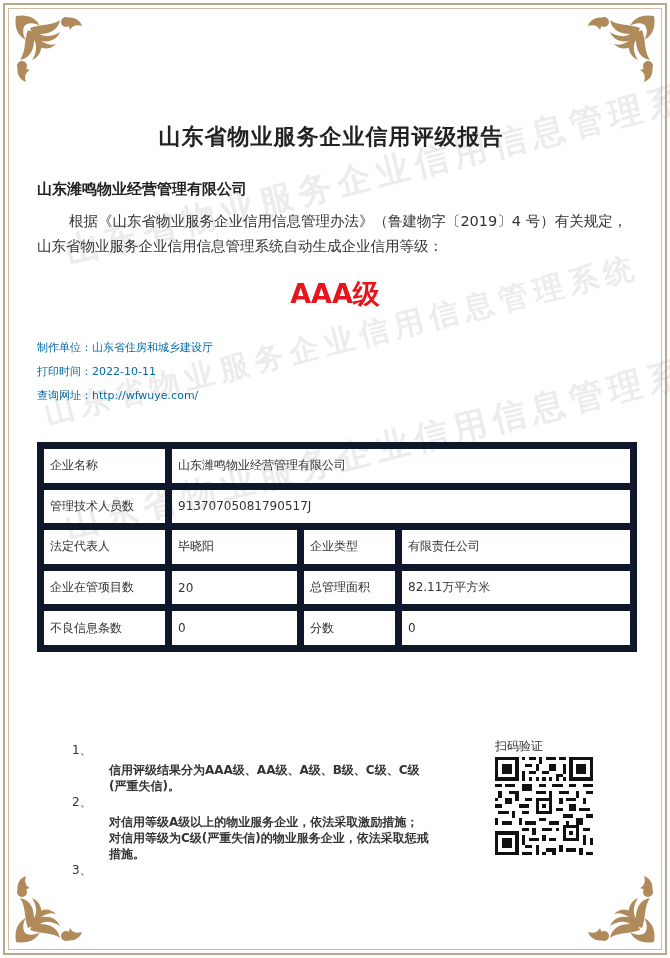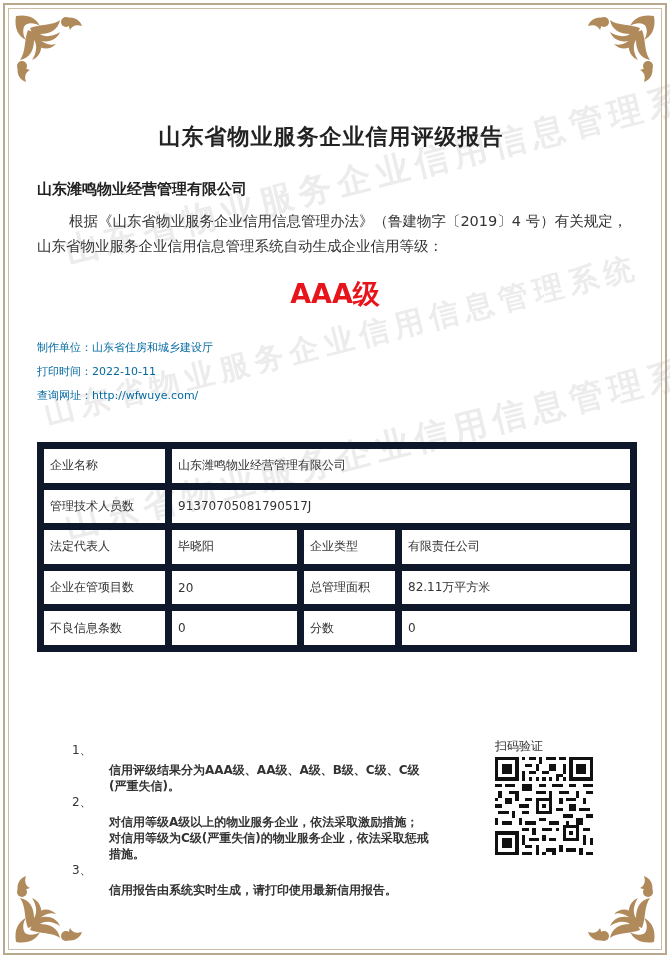--- a/index.html
+++ b/index.html
@@ -186,21 +186,20 @@
   <div>
     <div class="note-num">1、</div>
     <div class="note-text">信用评级结果分为AAA级、AA级、A级、B级、C级、C级(严重失信)。</div>
   </div>
   <div>
     <div class="note-num">2、</div>
     <div class="note-text">对信用等级A级以上的物业服务企业，依法采取激励措施；对信用等级为C级(严重失信)的物业服务企业，依法采取惩戒措施。</div>
   </div>
   <div>
     <div class="note-num">3、</div>
-    <div class="note-text">信用报告由系统实时生成，请打印使用最新信用报告。</div>
   </div>
 </div>
 
 <div class="qr-wrap">
   <div class="qr-label">扫码验证</div>
   <svg class="qr" viewBox="0 0 29 29" shape-rendering="crispEdges">
     <rect width="29" height="29" fill="#fff"></rect>
     <g fill="#111">
       <path d="M0 0h7v7H0zM1 1v5h5V1zM2 2h3v3H2z" fill-rule="evenodd"></path>
       <path d="M22 0h7v7h-7zM23 1v5h5V1zM24 2h3v3h-3z" fill-rule="evenodd"></path>

